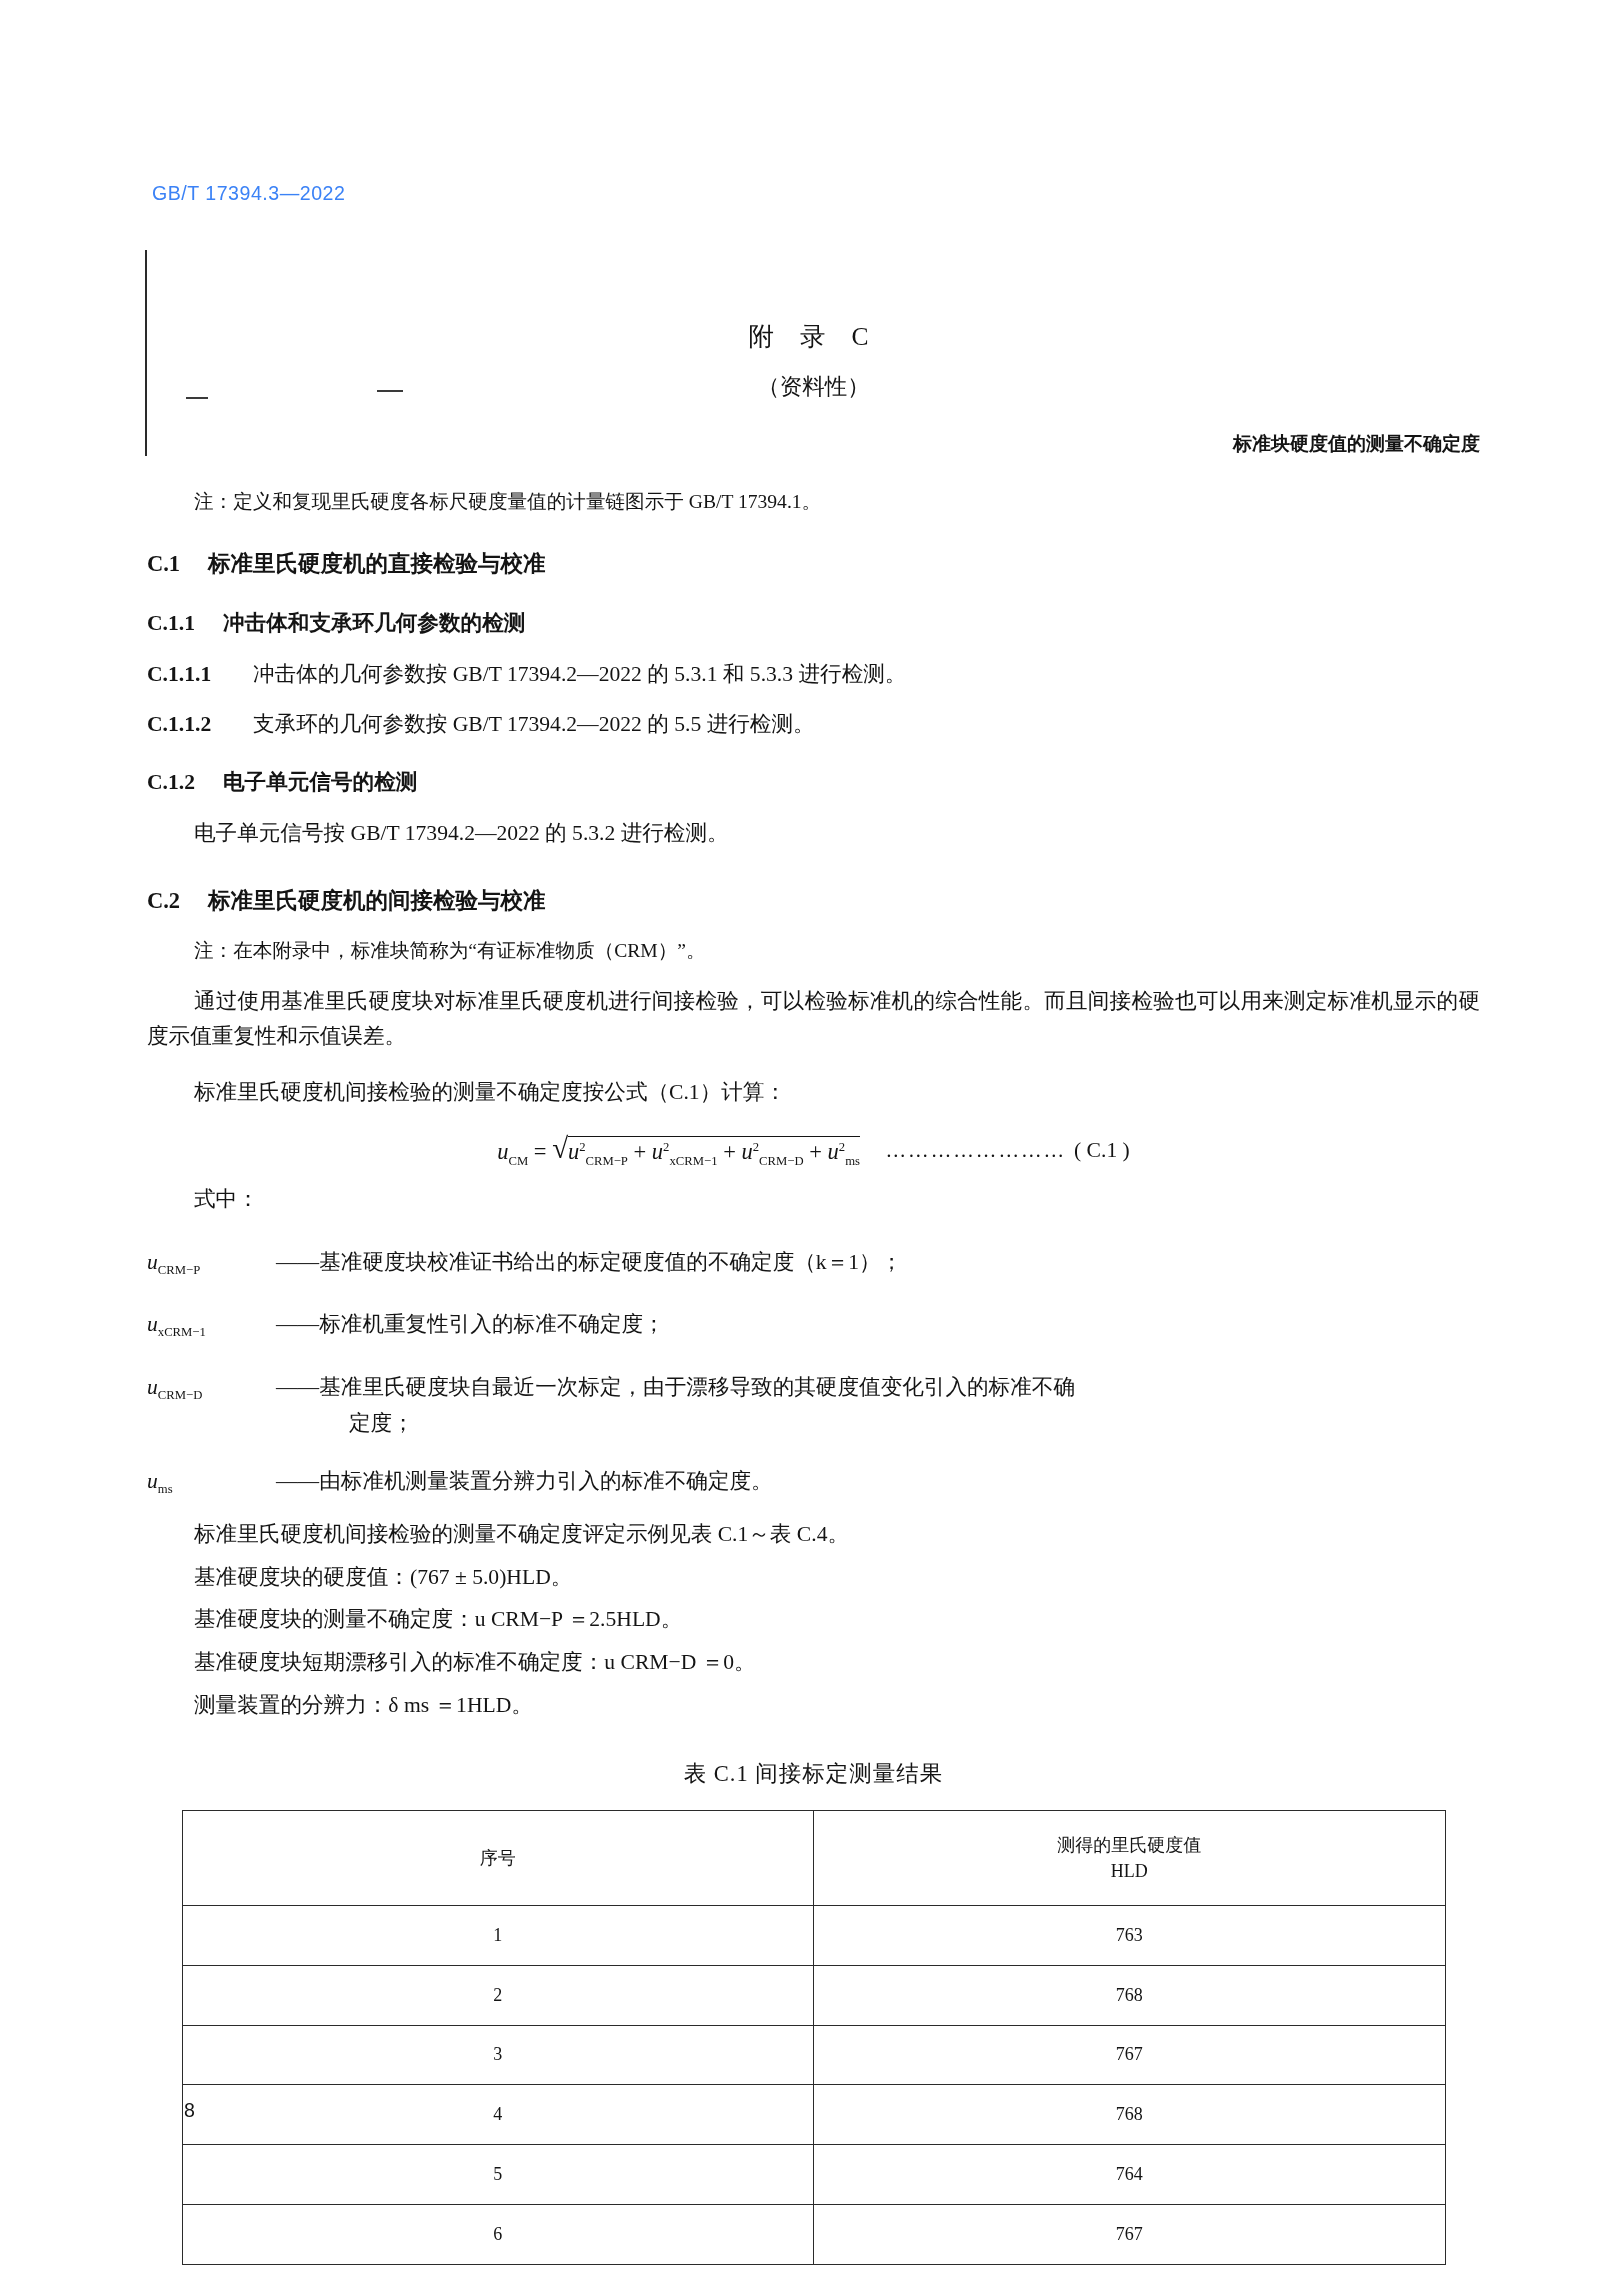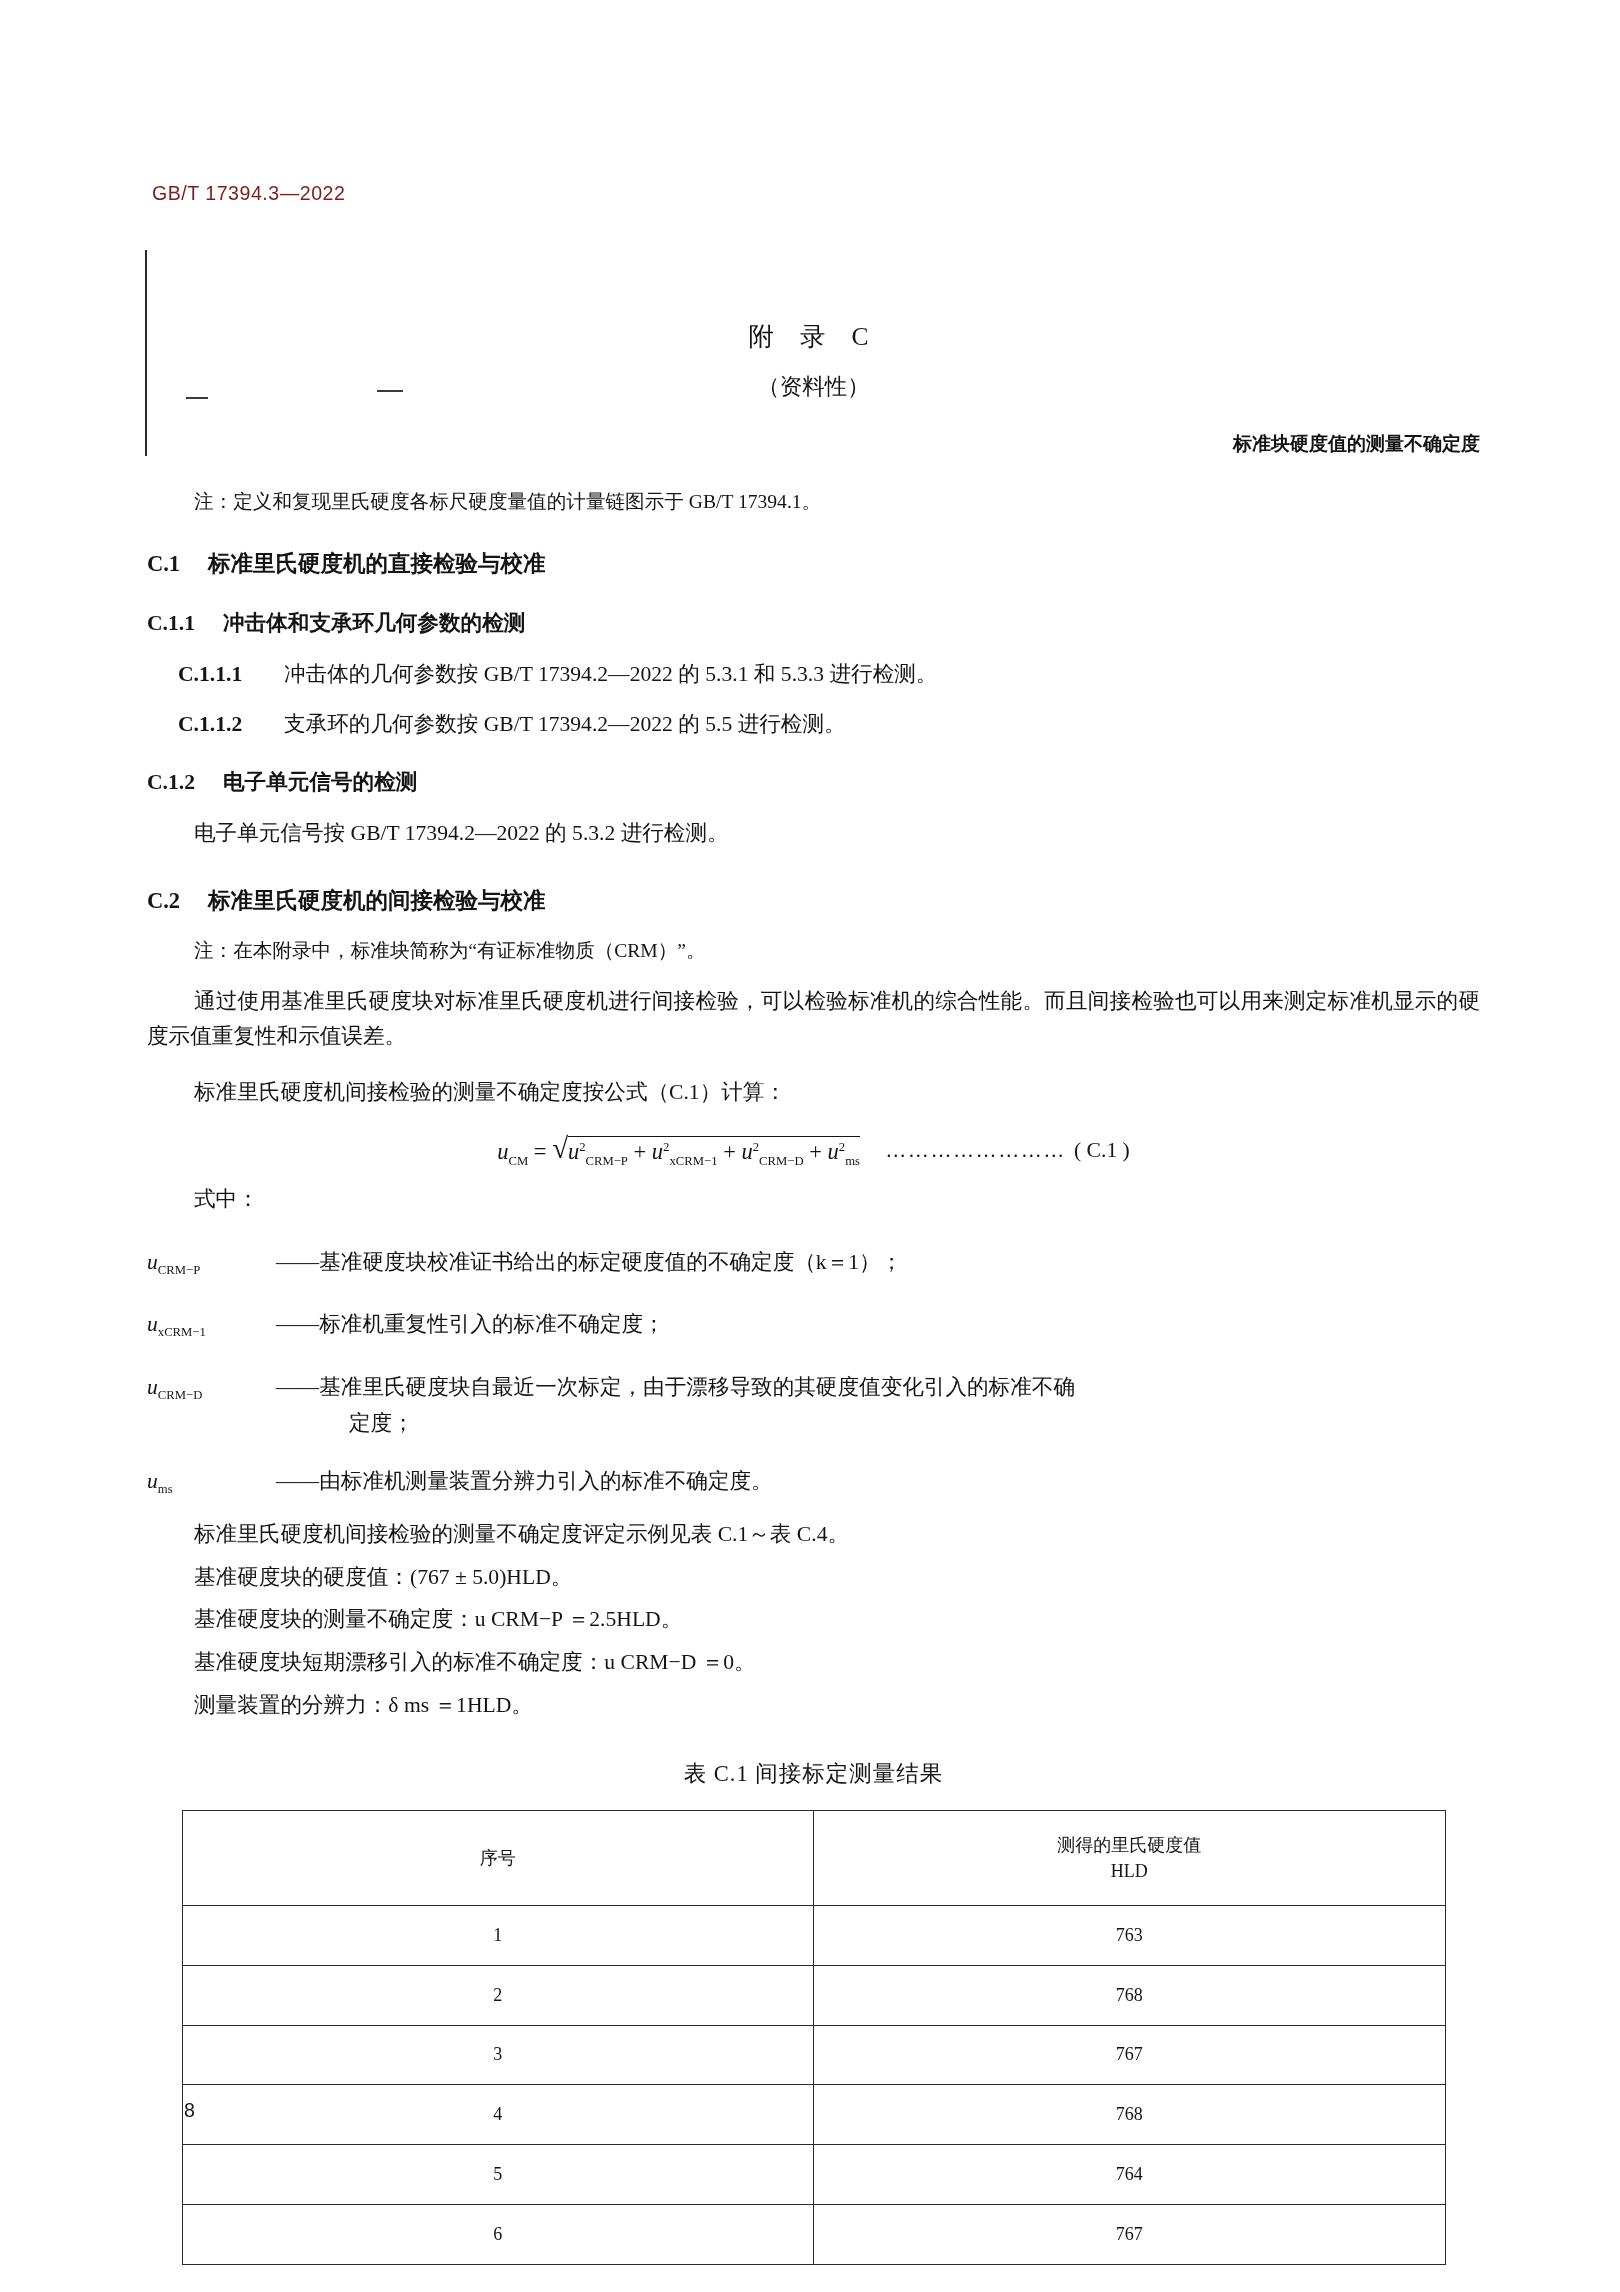--- a/index.html
+++ b/index.html
@@ -22,21 +22,21 @@
     box-sizing: border-box;
     padding: 0;
   }
   .header {
     position: absolute;
     top: 182px;
     left: 152px;
     font-family: "Liberation Sans", sans-serif;
     font-size: 19.6px;
     letter-spacing: 0.5px;
-    color: #7f1d1d;
+    color: #3b82f6;
   }
   .left-rule {
     position: absolute;
     left: 145px;
     top: 250px;
     width: 2px;
     height: 206px;
     background: #2a2a2a;
   }
   .content {
@@ -82,21 +82,20 @@
     font-weight: 600;
     margin-top: 29px;
   }
   .h3 .num {
     display: inline-block;
     min-width: 76px;
   }
   .para-num {
     font-size: 21.6px;
     margin-top: 21.6px;
-    margin-left: 31px;
   }
   .para-num .num {
     display: inline-block;
     min-width: 106px;
     font-weight: 600;
   }
   .para {
     font-size: 21.6px;
     margin-top: 19.6px;
     text-indent: 47px;

